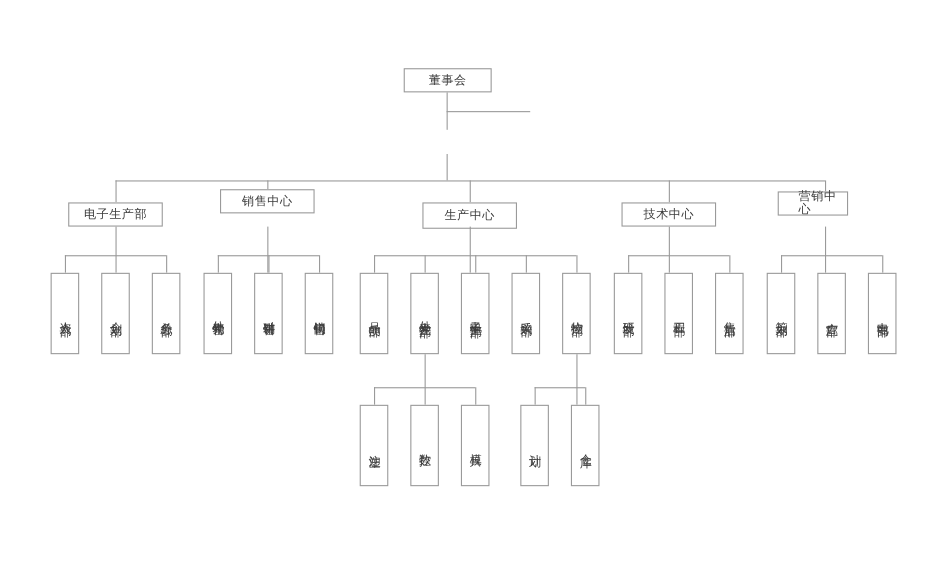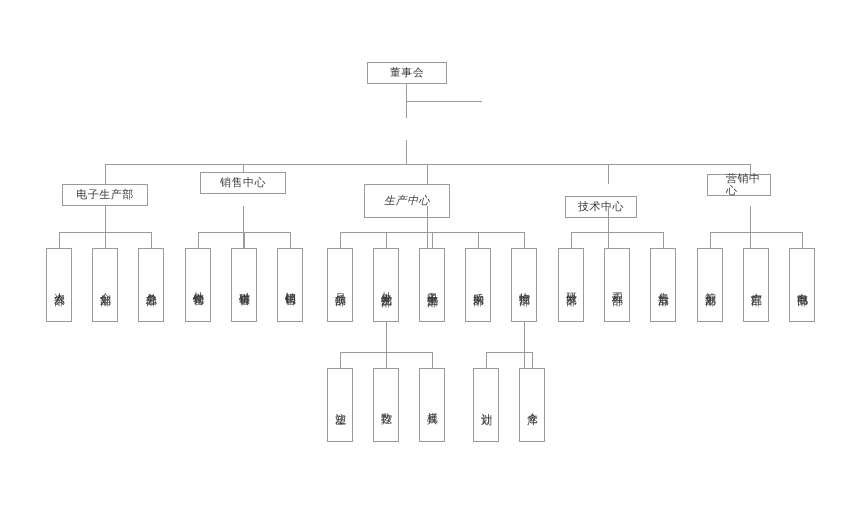--- a/index.html
+++ b/index.html
@@ -81,24 +81,24 @@
   <div class="line v" style="left:427px; top:164px; height:20px;"></div>
   <div class="line v" style="left:608px; top:164px; height:20px;"></div>
   <div class="line v" style="left:750px; top:164px; height:20px;"></div>
 
   <div class="node horiz" style="left:62px; top:184px; width:86px; height:22px;">
     <span>电子生产部</span>
   </div>
   <div class="node horiz" style="left:200px; top:172px; width:86px; height:22px;">
     <span>销售中心</span>
   </div>
-  <div class="node horiz" style="left:364px; top:184px; width:86px; height:34px;font-style:italic;">
+  <div class="node horiz" style="left:384px; top:184px; width:86px; height:24px;">
     <span>生产中心</span>
   </div>
-  <div class="node horiz" style="left:565px; top:196px; width:72px; height:22px;text-align:center;">
+  <div class="node horiz" style="left:565px; top:184px; width:86px; height:22px;text-align:center;">
     <span>技术中心</span>
   </div>
   <div class="node horiz" style="left:707px; top:174px; width:64px; height:22px;padding-left:18px;">
     <span>营销中心</span>
   </div>
 
   <div class="line v" style="left:105px; top:206px; height:42px;"></div>
   <div class="line h" style="left:59px; top:232px; width:92px;"></div>
   <div class="line v" style="left:59px; top:232px; height:16px;"></div>
   <div class="line v" style="left:151px; top:232px; height:16px;"></div>

